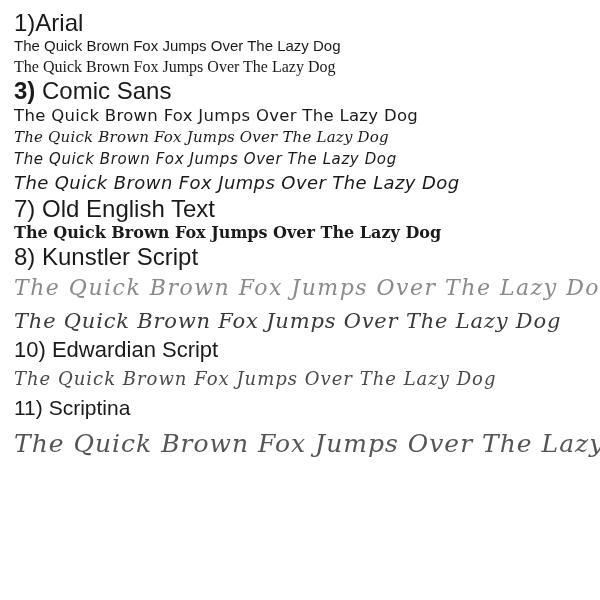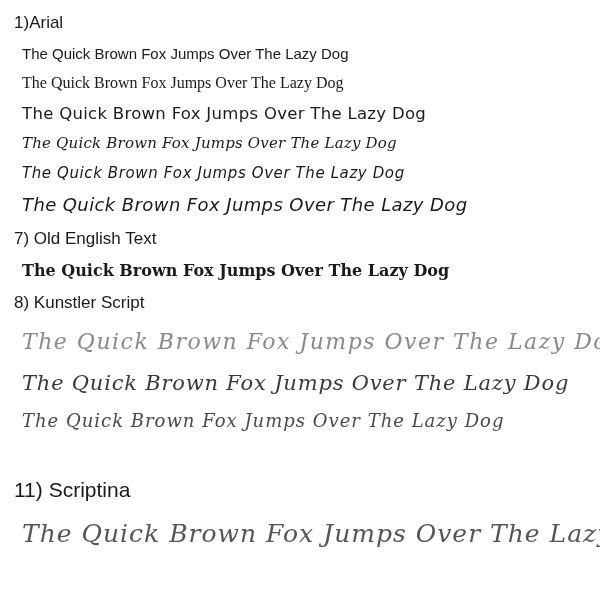--- a/index.html
+++ b/index.html
@@ -12,38 +12,38 @@
     height: 600px;
     overflow: hidden;
     box-sizing: border-box;
     padding: 10px 4px 0 14px;
     color: #1a1a1a;
     font-family: "Liberation Sans", sans-serif;
   }
   .item { margin: 0; }
   .heading {
     margin: 0;
-    font-size: 17px;
+    font-size: 24px;
     line-height: 26px;
     font-weight: 400;
     color: #1a1a1a;
     font-family: "Liberation Sans", sans-serif;
   }
   .num { }
   .name { }
   .sample {
-    margin: 8px;
+    margin: 0;
     color: #1a1a1a;
   }
   
   .item:nth-child(3) .num  { font-weight: 700; }
   .item:nth-child(4) .num  { font-style: italic; font-family: "DejaVu Serif", serif; }
   .item:nth-child(5) .num  { font-style: italic; }
   .item:nth-child(10) .heading { font-size: 22px; line-height: 28px; }
-  .item:nth-child(11) .heading { font-size: 21px; line-height: 28px; margin-top: 40px; }
+  .item:nth-child(11) .heading { font-size: 21px; line-height: 28px; }
 
   
   .s1  { font: 15px/20px "Liberation Sans", sans-serif; }
   .s2  { font: 16px/22px "Liberation Serif", serif; }
   .s3  { font: 16.5px/23px "DejaVu Sans", sans-serif; letter-spacing: .3px; }
   .s4  { font: italic 15px/21px "DejaVu Serif", serif; letter-spacing: .2px; }
   .s5  { font: italic 15px/22px "DejaVu Sans", sans-serif; letter-spacing: .6px; }
   .s6  { font: italic 18px/26px "DejaVu Sans", sans-serif; letter-spacing: .4px; }
   .s7  { font: bold 16px/22px "DejaVu Serif", serif; }
   .s8  { font: italic 22px/36px "DejaVu Serif", serif; letter-spacing: 1.5px; color: #8a8a8a; white-space: nowrap; }
@@ -58,20 +58,21 @@
   <section class="item">
     <h2 class="heading"><span class="num">1)</span><span class="name">Arial</span></h2>
     <p class="sample s1">The Quick Brown Fox Jumps Over The Lazy Dog</p>
   </section>
 
   <section class="item">
     <p class="sample s2">The Quick Brown Fox Jumps Over The Lazy Dog</p>
   </section>
 
   <section class="item">
+    <h2 class="heading"><span class="num">3) </span><span class="name">Comic Sans</span></h2>
     <p class="sample s3">The Quick Brown Fox Jumps Over The Lazy Dog</p>
   </section>
 
   <section class="item">
     <p class="sample s4">The Quick Brown Fox Jumps Over The Lazy Dog</p>
   </section>
 
   <section class="item">
     <p class="sample s5">The Quick Brown Fox Jumps Over The Lazy Dog</p>
   </section>
@@ -88,20 +89,21 @@
   <section class="item">
     <h2 class="heading"><span class="num">8) </span><span class="name">Kunstler Script</span></h2>
     <p class="sample s8">The Quick Brown Fox Jumps Over The Lazy Dog</p>
   </section>
 
   <section class="item">
     <p class="sample s9">The Quick Brown Fox Jumps Over The Lazy Dog</p>
   </section>
 
   <section class="item">
+    <h2 class="heading"><span class="num">10) </span><span class="name">Edwardian Script</span></h2>
     <p class="sample s10">The Quick Brown Fox Jumps Over The Lazy Dog</p>
   </section>
 
   <section class="item">
     <h2 class="heading"><span class="num">11) </span><span class="name">Scriptina</span></h2>
     <p class="sample s11">The Quick Brown Fox Jumps Over The Lazy Dog</p>
   </section>
 </main>
 
 </body></html>

